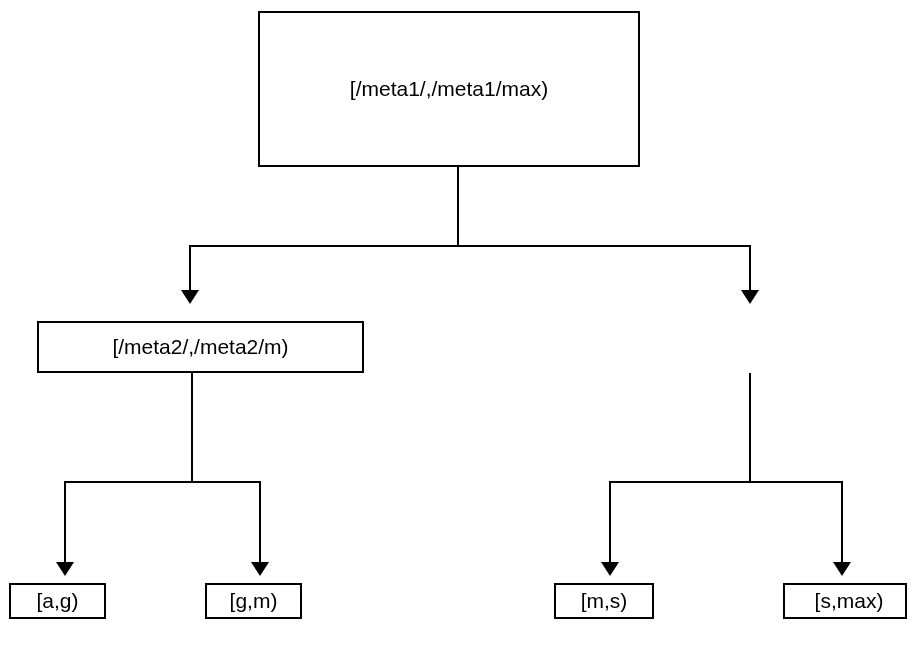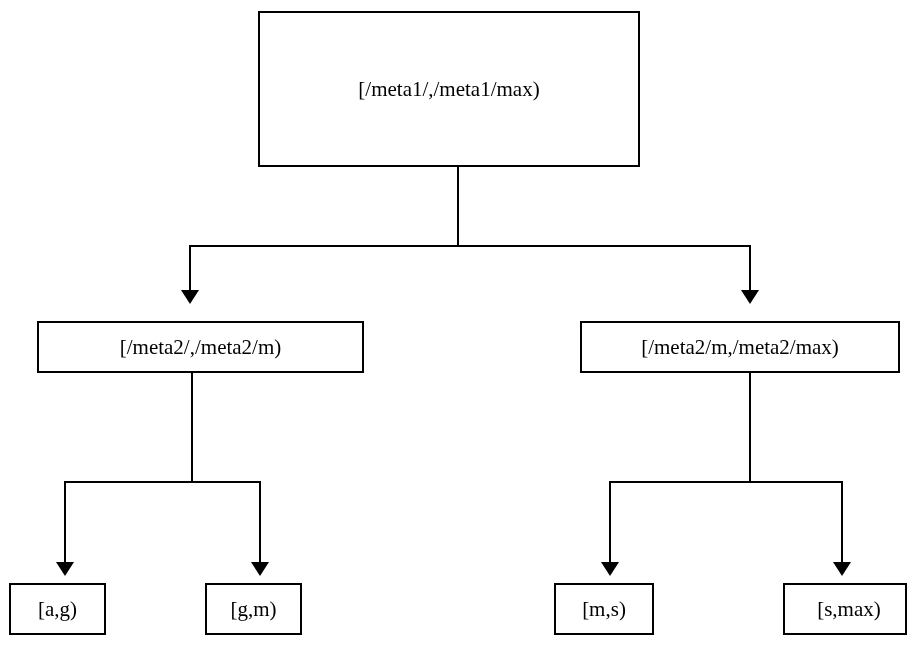--- a/index.html
+++ b/index.html
@@ -24,21 +24,21 @@
     border: 2px solid #000000;
     background: #ffffff;
     display: flex;
     align-items: center;
     justify-content: center;
     color: #000000;
     font-family: "DejaVu Sans Mono", monospace;
     white-space: nowrap;
   }
   .node-label {
-    font-family: Liberation Serif, serif;
+    font-family: Liberation Sans, sans-serif;
     color: #000000;
     letter-spacing: 0px;
   }
   
   #node-root {
     left: 258px;
     top: 11px;
     width: 382px;
     height: 156px;
   }
@@ -55,21 +55,21 @@
     left: 580px;
     top: 321px;
     width: 320px;
     height: 52px;
   }
   #node-mid-left .node-label,
   #node-mid-right .node-label { font-size: 21px; }
   
   .leaf-box {
     top: 583px;
-    height: 52px;
+    height: 36px;
   }
   .leaf-box .node-label { font-size: 21px; }
   #node-leaf-ag   { left: 9px;   width: 97px; }
   #node-leaf-gm   { left: 205px; width: 97px; text-align: center; }
   #node-leaf-ms   { left: 554px; width: 100px; }
   #node-leaf-smax { left: 783px; width: 124px; padding-left: 8px; }
 
   
   .edge-v {
     position: absolute;
@@ -117,23 +117,20 @@
   <div class="arrow-head" style="left:833px; top:562px;"></div>
 
   <div class="node-box" id="node-root">
     <span class="node-label">[/meta1/,/meta1/max)</span>
   </div>
 
   <div class="node-box" id="node-mid-left">
     <span class="node-label">[/meta2/,/meta2/m)</span>
   </div>
 
-  <div class="node-box" id="node-mid-right">
-    <span class="node-label">[/meta2/m,/meta2/max)</span>
-  </div>
 
   <div class="node-box leaf-box" id="node-leaf-ag">
     <span class="node-label">[a,g)</span>
   </div>
 
   <div class="node-box leaf-box" id="node-leaf-gm">
     <span class="node-label">[g,m)</span>
   </div>
 
   <div class="node-box leaf-box" id="node-leaf-ms">

